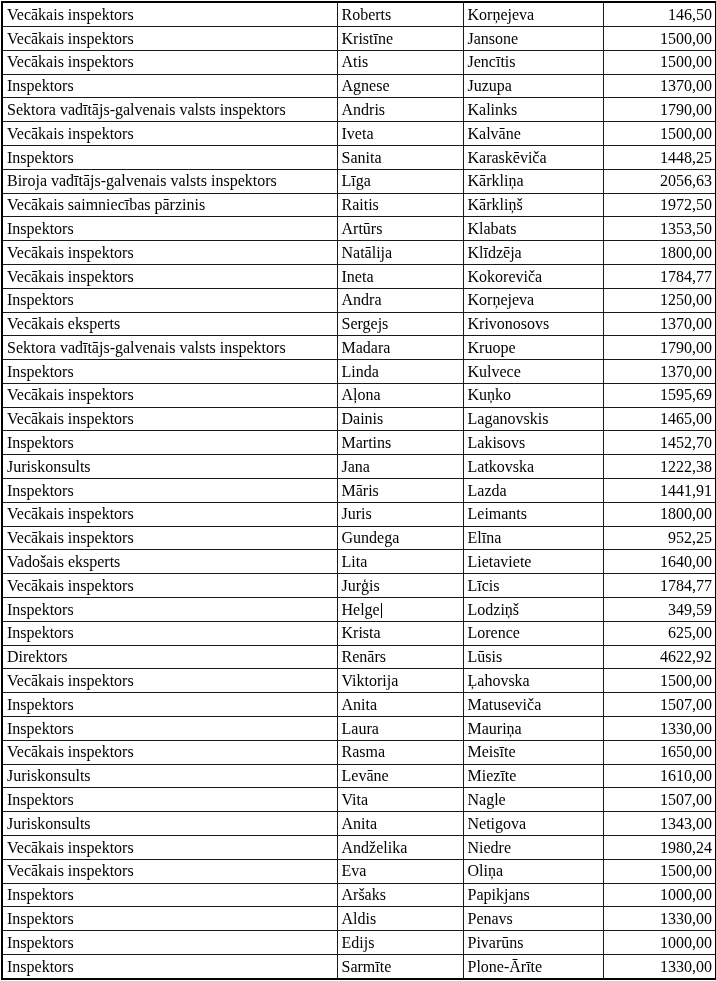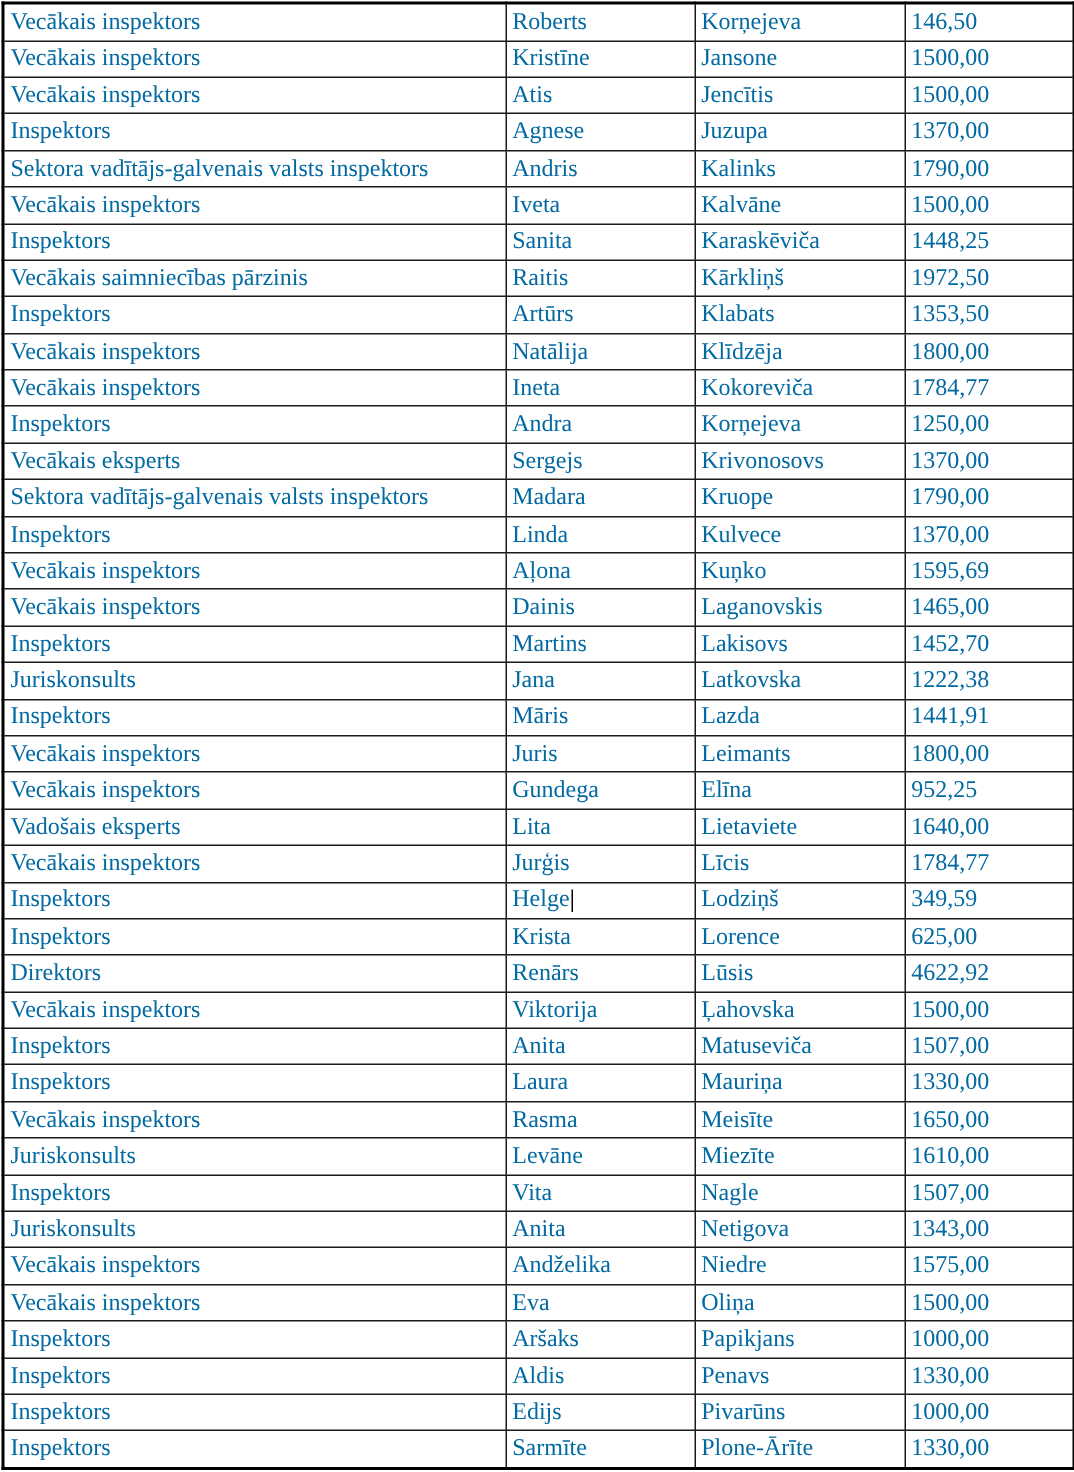--- a/index.html
+++ b/index.html
@@ -16,31 +16,32 @@
   }
   table.doc-table {
     border-collapse: collapse;
     table-layout: fixed;
     width: 714px;
     height: 979px;
     margin: 1px 0 15px 1px;
     border: 2px solid #000000;
     font-family: "Liberation Serif", "DejaVu Serif", serif;
     font-size: 16px;
-    color: #0369a1;
+    color: #000000;
   }
   table.doc-table td {
     border: 1px solid #1a1a1a;
     padding: 0 3px 0 4px;
     white-space: nowrap;
     overflow: hidden;
     vertical-align: middle;
     line-height: 1.1;
   }
   td.cell-amount {
+    text-align: right;
     padding-right: 5px;
   }
   .caret {
     display: inline-block;
     width: 1px;
     height: 15px;
     background: #000000;
     vertical-align: text-bottom;
     margin-left: 1px;
   }
@@ -93,20 +94,26 @@
     <td class="cell-last-name">Kalvāne</td>
     <td class="cell-amount">1500,00</td>
   </tr>
         <tr>
     <td class="cell-position">Inspektors</td>
     <td class="cell-first-name">Sanita</td>
     <td class="cell-last-name">Karaskēviča</td>
     <td class="cell-amount">1448,25</td>
   </tr>
         <tr>
+    <td class="cell-position">Biroja vadītājs-galvenais valsts inspektors</td>
+    <td class="cell-first-name">Līga</td>
+    <td class="cell-last-name">Kārkliņa</td>
+    <td class="cell-amount">2056,63</td>
+  </tr>
+        <tr>
     <td class="cell-position">Vecākais saimniecības pārzinis</td>
     <td class="cell-first-name">Raitis</td>
     <td class="cell-last-name">Kārkliņš</td>
     <td class="cell-amount">1972,50</td>
   </tr>
         <tr>
     <td class="cell-position">Inspektors</td>
     <td class="cell-first-name">Artūrs</td>
     <td class="cell-last-name">Klabats</td>
     <td class="cell-amount">1353,50</td>
@@ -258,21 +265,21 @@
         <tr>
     <td class="cell-position">Juriskonsults</td>
     <td class="cell-first-name">Anita</td>
     <td class="cell-last-name">Netigova</td>
     <td class="cell-amount">1343,00</td>
   </tr>
         <tr>
     <td class="cell-position">Vecākais inspektors</td>
     <td class="cell-first-name">Andželika</td>
     <td class="cell-last-name">Niedre</td>
-    <td class="cell-amount">1575,00</td>
+    <td class="cell-amount">1980,24</td>
   </tr>
         <tr>
     <td class="cell-position">Vecākais inspektors</td>
     <td class="cell-first-name">Eva</td>
     <td class="cell-last-name">Oliņa</td>
     <td class="cell-amount">1500,00</td>
   </tr>
         <tr>
     <td class="cell-position">Inspektors</td>
     <td class="cell-first-name">Aršaks</td>

